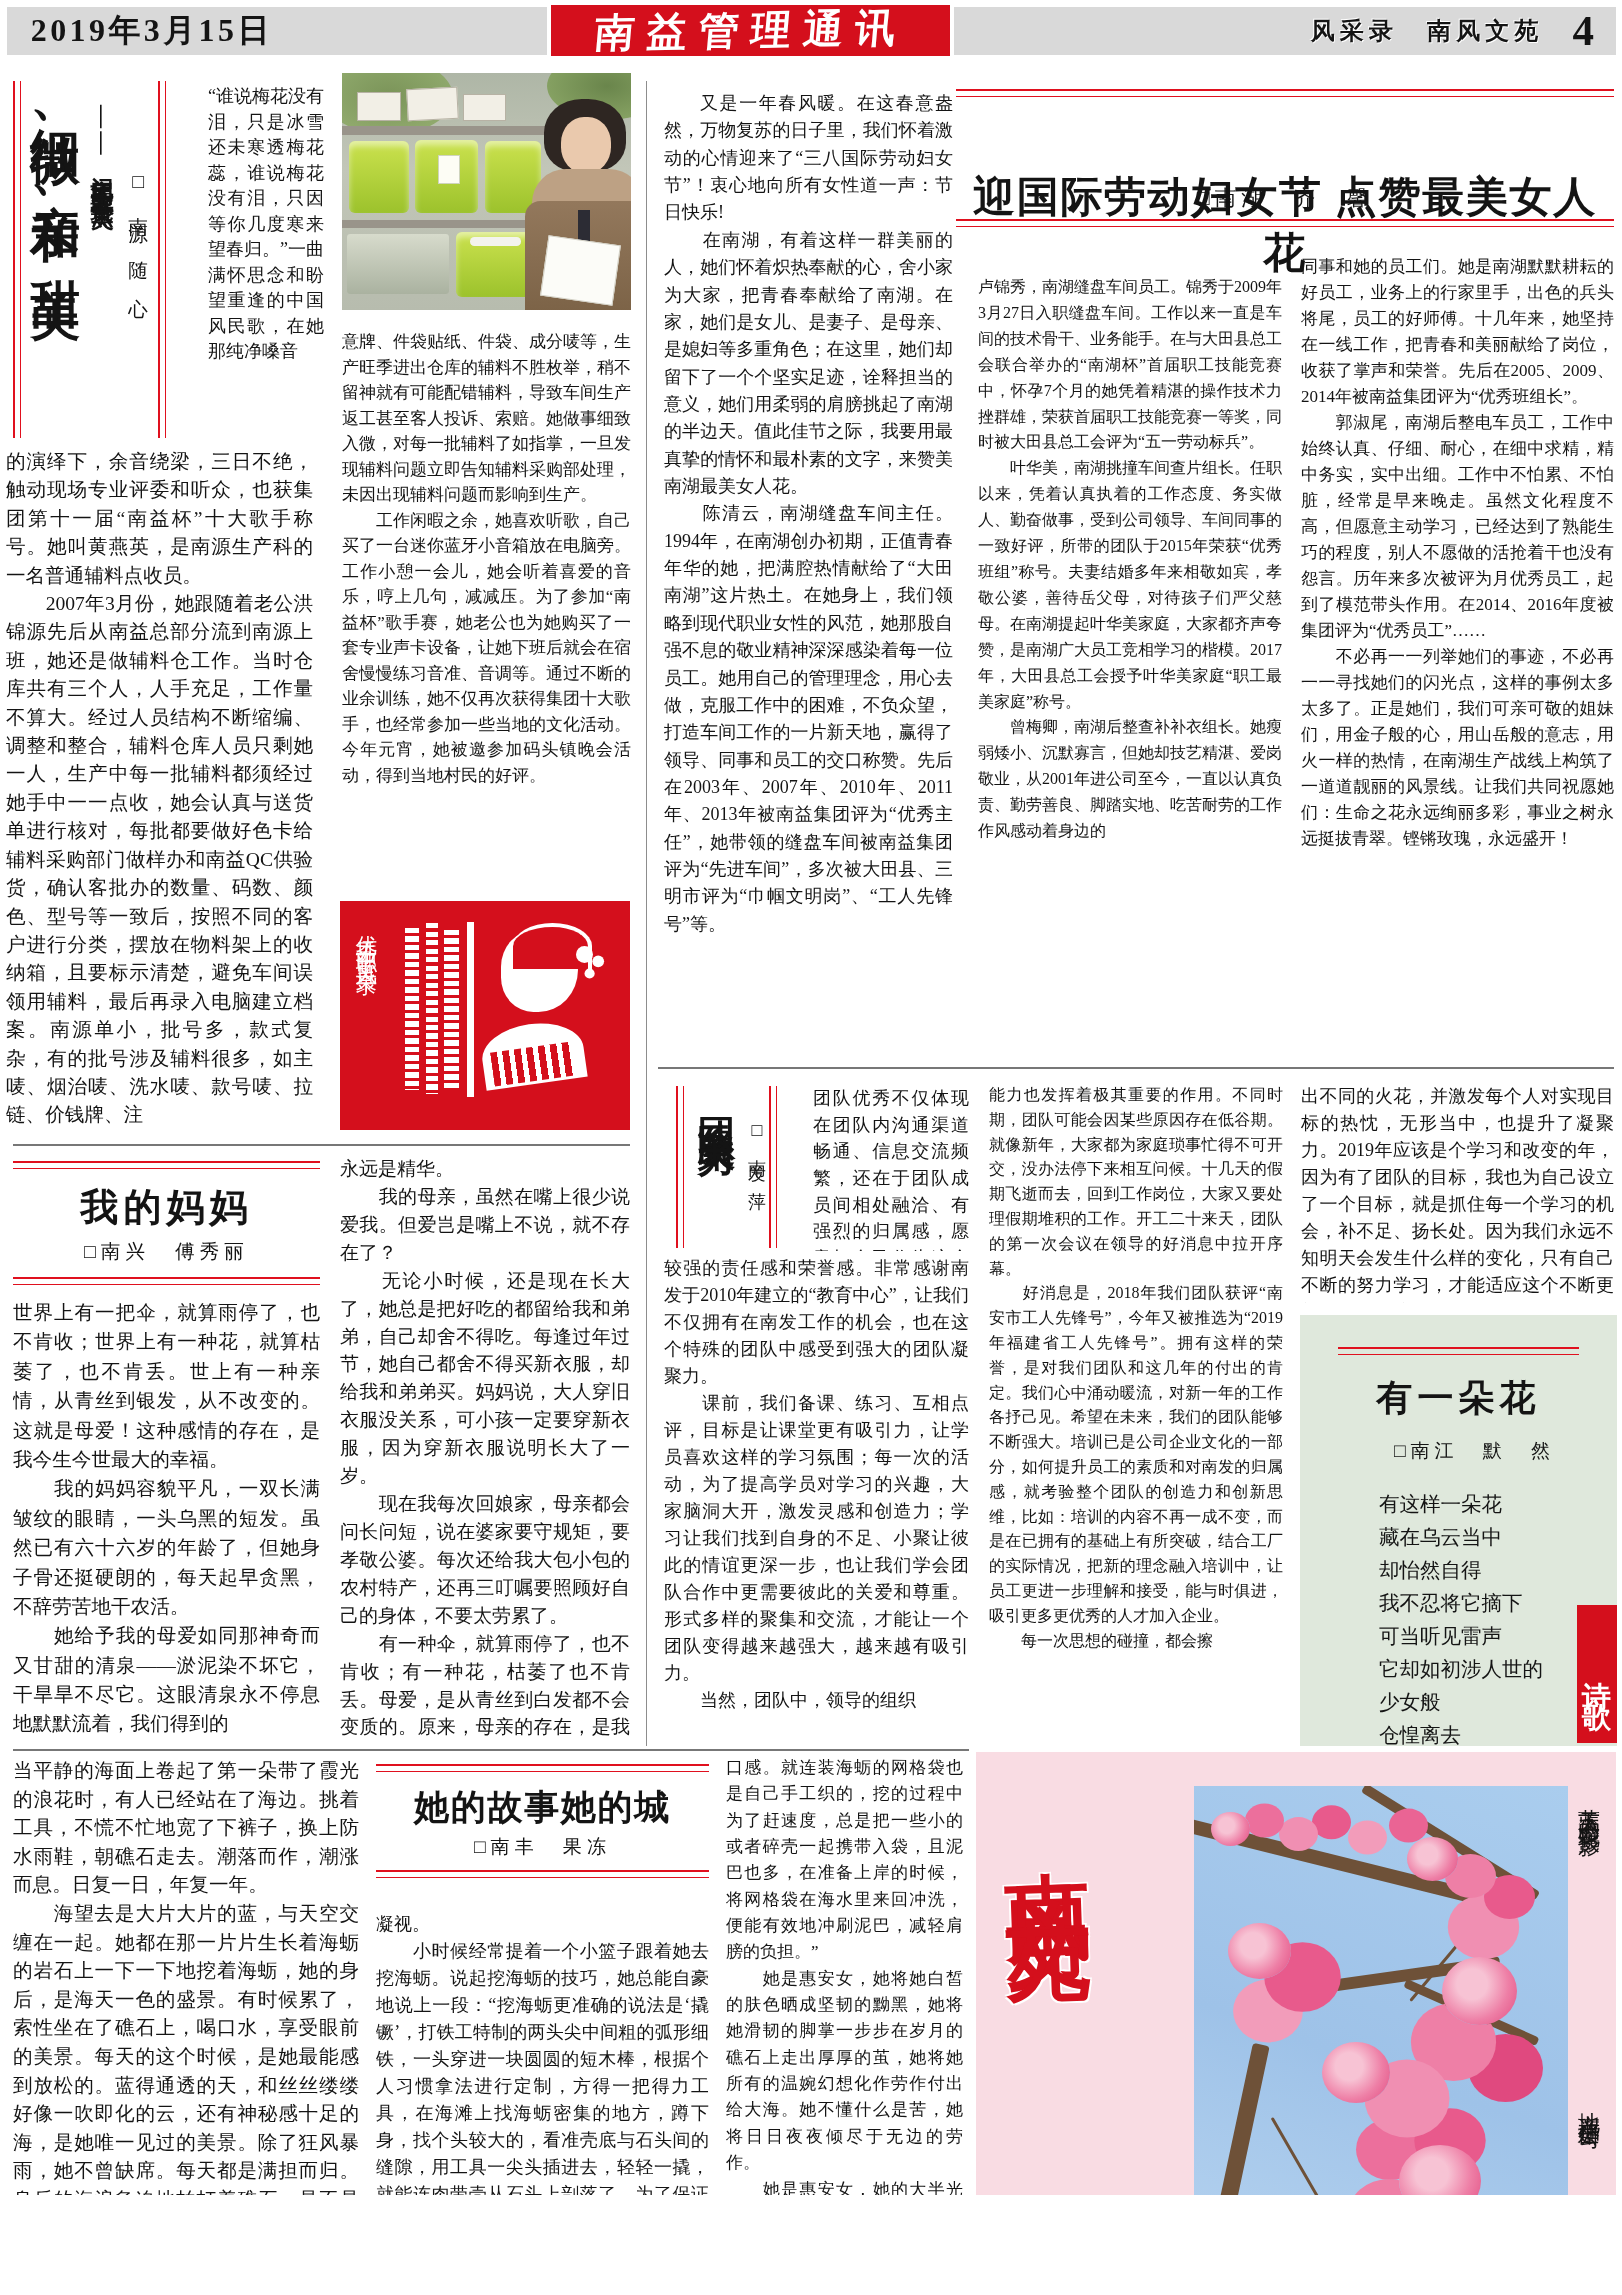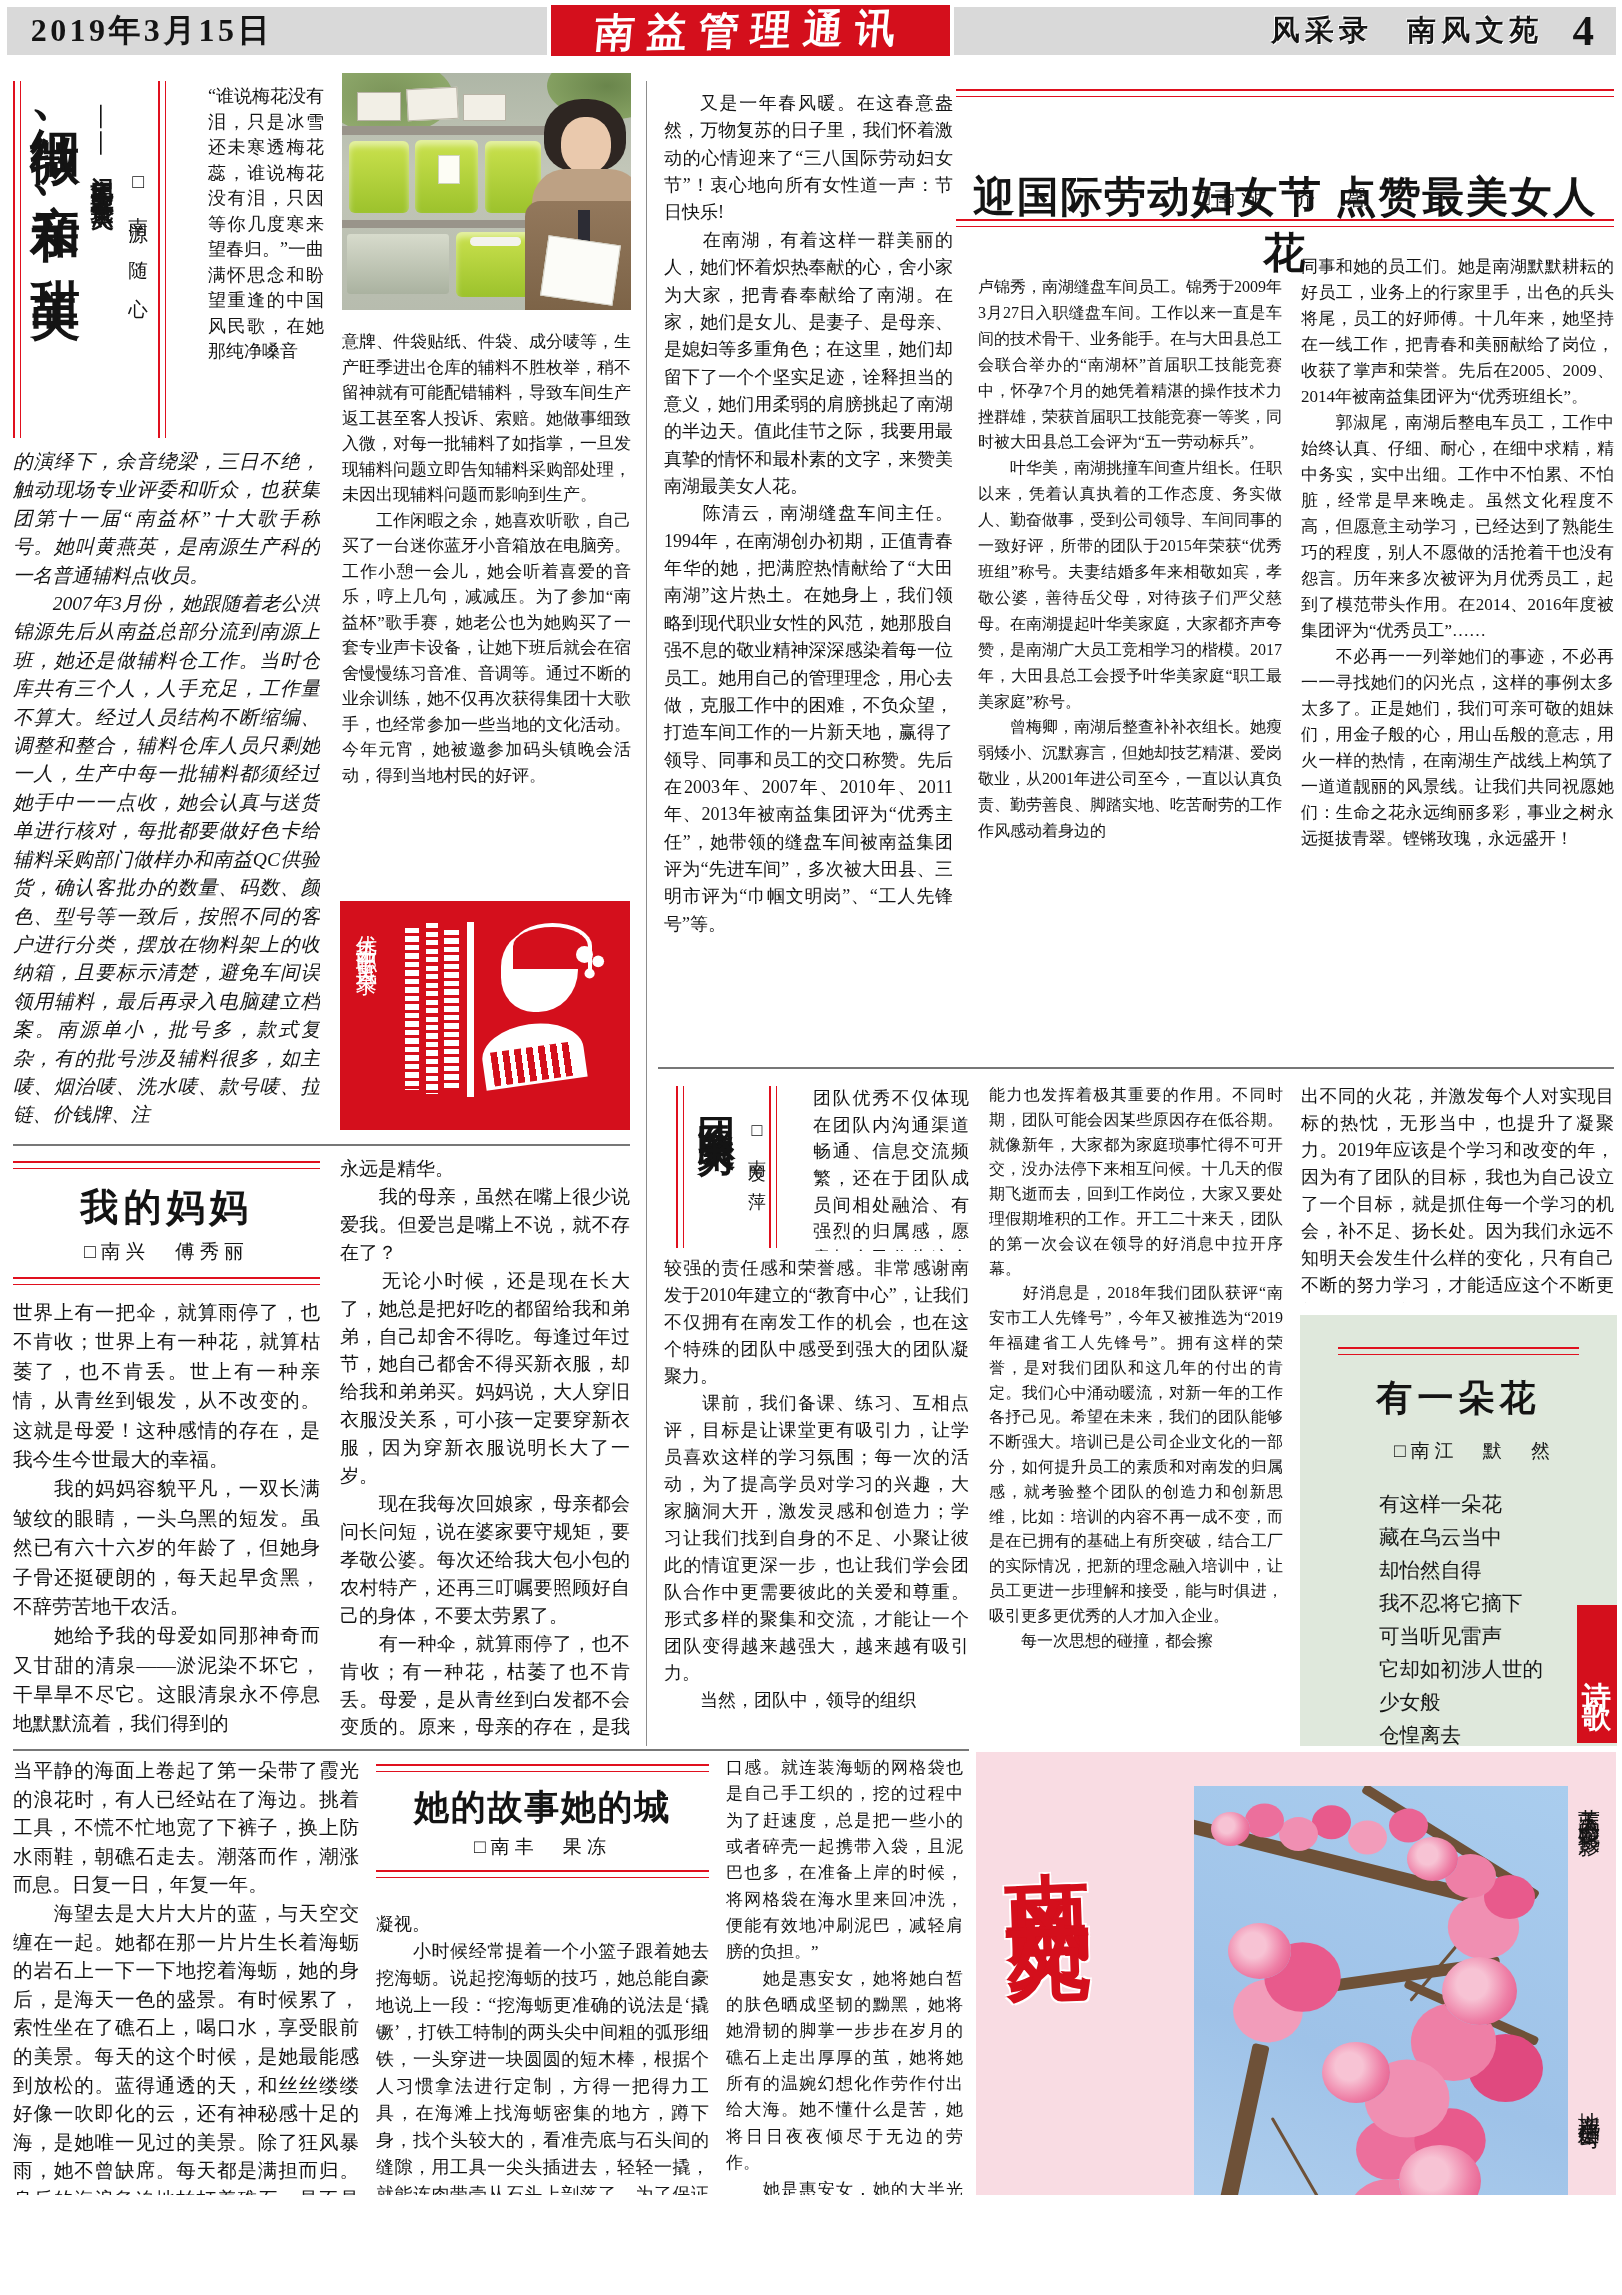--- a/index.html
+++ b/index.html
@@ -17,21 +17,21 @@
   .rr{height:7.7px;border-top:2.6px solid var(--rule-red);border-bottom:1.7px solid var(--rule-red);}
   .rr-v{width:7.7px;border-left:2.6px solid var(--rule-red);border-right:1.7px solid var(--rule-red);}
   .hline{background:#777;height:1.7px;}
   .vline{background:var(--div);width:0.9px;}
   
   .strip{background:var(--gray-strip);display:flex;align-items:center;}
   .date{font-size:32px;font-weight:bold;letter-spacing:3.4px;padding-left:24px;}
   .masthead{background:var(--red);display:flex;align-items:center;justify-content:center;}
   .masthead span{color:#fff;font-size:40px;font-weight:900;letter-spacing:12px;transform:skewX(-6deg) rotate(-1deg);}
   .secnames{justify-content:flex-end;padding-right:22px;gap:29px;}
-  .secname{font-size:29px;font-weight:900;letter-spacing:5.1px;text-shadow:0.9px 0.9px 0 #fff,-0.9px -0.9px 0 #fff;}
+  .secname{font-size:24px;font-weight:900;letter-spacing:5.1px;text-shadow:0.9px 0.9px 0 #fff,-0.9px -0.9px 0 #fff;}
   .pageno{font-size:43px;font-weight:bold;}
   
   .tblock{display:flex;flex-direction:row;align-items:stretch;}
   .big-vtitle{font-size:50px;font-weight:900;letter-spacing:8.5px;line-height:1.05;}
   .sub-vtitle{font-size:23px;font-weight:700;margin-top:15.4px;letter-spacing:3.4px;}
   .auth-v{font-size:19.6px;margin-top:90px;letter-spacing:8.5px;}
   
   .headline{font-size:42px;font-weight:900;letter-spacing:1.7px;text-align:center;}
   .byline{font-size:21.3px;text-align:center;letter-spacing:5.1px;}
   .htitle{font-size:38px;font-weight:900;text-align:center;letter-spacing:5.1px;}
@@ -99,21 +99,21 @@
     <div class="abs" style="left:128px;top:164px;width:51px;height:8.5px;background:#f3f3ee;border-radius:4.3px;"></div>
 
     <div class="abs" style="left:202px;top:26px;width:82px;height:73px;background:#2e2622;border-radius:46% 46% 40% 40%;"></div>
     <div class="abs" style="left:219px;top:44px;width:50px;height:56px;background:#eac9ad;border-radius:46%;"></div>
     <div class="abs" style="left:190px;top:96px;width:111px;height:51px;background:#bda184;border-radius:34px 34px 0 0;"></div>
     <div class="abs" style="left:183px;top:128px;width:120px;height:111px;background:linear-gradient(180deg,#93785c,#7c6347);border-radius:15.4px 15.4px 0 0;"></div>
     <div class="abs" style="left:236px;top:137px;width:12px;height:77px;background:#2c2c34;"></div>
     <div class="abs" style="left:202px;top:167px;width:73px;height:61px;background:#fcfcf8;border:0.9px solid #d0cec2;transform:rotate(8deg);"></div>
   </div>
 
-  <div class="abs txt" style="left:13px;top:448px;width:307px;height:676px;font-size:19.6px;line-height:1.45;font-style:italic;">的演绎下，余音绕梁，三日不绝，触动现场专业评委和听众，也获集团第十一届“南益杯”十大歌手称号。她叫黄燕英，是南源生产科的一名普通辅料点收员。
+  <div class="abs txt" style="left:6px;top:448px;width:307px;height:676px;font-size:19.6px;line-height:1.45;">的演绎下，余音绕梁，三日不绝，触动现场专业评委和听众，也获集团第十一届“南益杯”十大歌手称号。她叫黄燕英，是南源生产科的一名普通辅料点收员。
 　　2007年3月份，她跟随着老公洪锦源先后从南益总部分流到南源上班，她还是做辅料仓工作。当时仓库共有三个人，人手充足，工作量不算大。经过人员结构不断缩编、调整和整合，辅料仓库人员只剩她一人，生产中每一批辅料都须经过她手中一一点收，她会认真与送货单进行核对，每批都要做好色卡给辅料采购部门做样办和南益QC供验货，确认客批办的数量、码数、颜色、型号等一致后，按照不同的客户进行分类，摆放在物料架上的收纳箱，且要标示清楚，避免车间误领用辅料，最后再录入电脑建立档案。南源单小，批号多，款式复杂，有的批号涉及辅料很多，如主唛、烟治唛、洗水唛、款号唛、拉链、价钱牌、注</div>
   <div class="abs txt" style="left:342px;top:329px;width:289px;height:564px;font-size:17px;line-height:1.5;">意牌、件袋贴纸、件袋、成分唛等，生产旺季进出仓库的辅料不胜枚举，稍不留神就有可能配错辅料，导致车间生产返工甚至客人投诉、索赔。她做事细致入微，对每一批辅料了如指掌，一旦发现辅料问题立即告知辅料采购部处理，未因出现辅料问题而影响到生产。
 　　工作闲暇之余，她喜欢听歌，自己买了一台迷你蓝牙小音箱放在电脑旁。工作小憩一会儿，她会听着喜爱的音乐，哼上几句，减减压。为了参加“南益杯”歌手赛，她老公也为她购买了一套专业声卡设备，让她下班后就会在宿舍慢慢练习音准、音调等。通过不断的业余训练，她不仅再次获得集团十大歌手，也经常参加一些当地的文化活动。今年元宵，她被邀参加码头镇晚会活动，得到当地村民的好评。</div>
 
   <div class="abs badge" style="left:340px;top:901px;width:290px;height:229px;">
     <div class="abs vt label-v" style="left:12px;top:17px;height:196px;">优秀干部职工风采录</div>
     <div class="abs" style="left:60px;top:20.5px;width:213px;height:188px;">
       <div class="abs mach" style="left:5.1px;top:6.8px;width:13.7px;height:162px;"></div>
       <div class="abs mach" style="left:26px;top:1.7px;width:12px;height:171px;"></div>
       <div class="abs mach" style="left:44px;top:8.5px;width:15.4px;height:158px;"></div>

